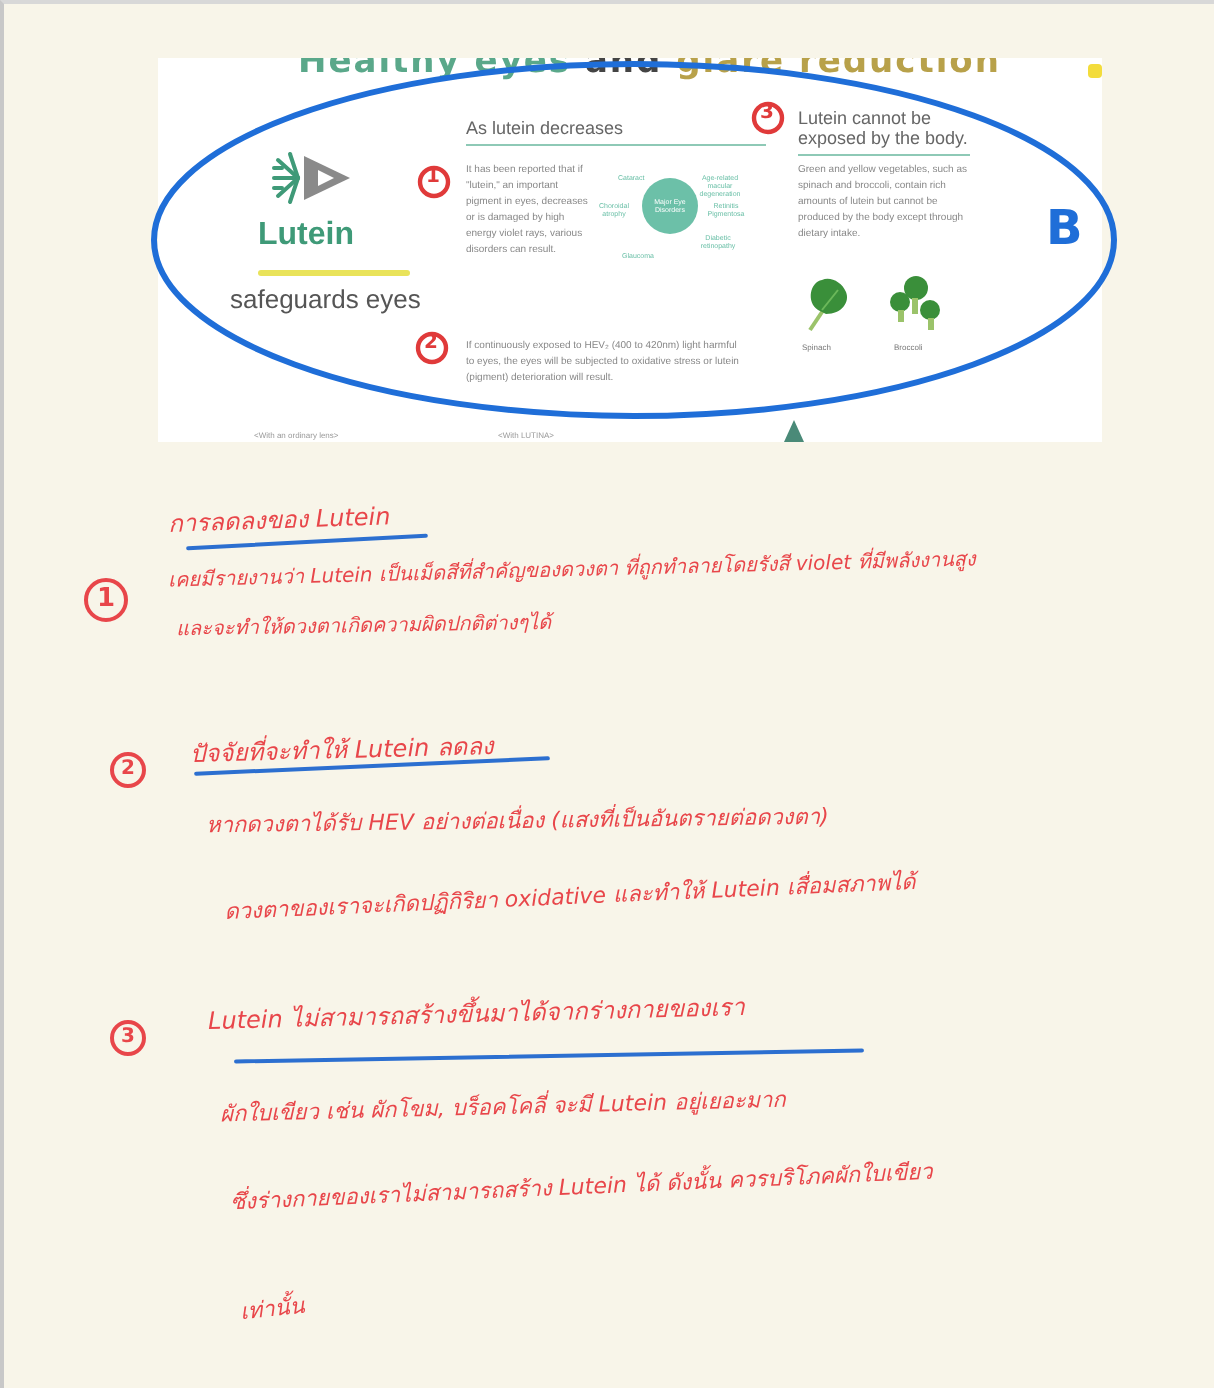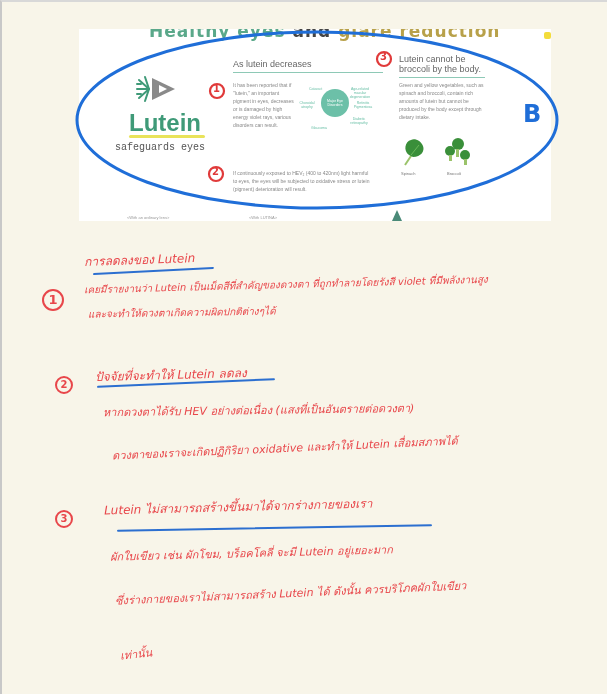--- a/index.html
+++ b/index.html
@@ -30,30 +30,30 @@
   .info-title .t2 { color: #444; }
   .info-title .t3 { color: #b8a14a; }
   .yellow-blob {
     position: absolute; right: 0; top: 3px; width: 7px; height: 7px;
     background: #f3dc3b; border-radius: 2px;
   }
   .logo-icon { position: absolute; left: 56px; top: 45px; width: 50px; height: 30px; }
   .lutein-word {
     position: absolute; left: 50px; top: 80px;
     font-family: "Liberation Sans", sans-serif;
-    font-weight: bold; font-size: 24px; color: #3f9a78;
+    font-weight: bold; font-size: 16px; color: #3f9a78;
   }
   .lutein-underline {
     position: absolute; left: 50px; top: 106px; width: 76px; height: 3px;
     background: #e9e35a; border-radius: 2px;
   }
   .lutein-sub {
     position: absolute; left: 36px; top: 113px;
-    font-family: Liberation Mono, monospace;
-    font-size: 10px; color: #555;
+    font-family: Liberation Sans, sans-serif;
+    font-size: 13px; color: #555;
   }
   .sec-head {
     position: absolute; font-size: 9px; color: #666;
     font-family: "Liberation Sans", sans-serif;
     border-bottom: 1.5px solid #8ec9b6; padding-bottom: 3px;
   }
   .sec-body {
     position: absolute; font-size: 5px; line-height: 8px; color: #888;
     font-family: "Liberation Sans", sans-serif;
   }
@@ -136,21 +136,21 @@
     <div class="hub" style="left:242px;top:60px;">Major Eye Disorders</div>
     <div class="dis-label" style="left:230px;top:58px;">Cataract</div>
     <div class="dis-label" style="left:266px;top:58px;width:30px;white-space:normal;">Age-related macular degeneration</div>
     <div class="dis-label" style="left:272px;top:72px;width:24px;white-space:normal;">Retinitis Pigmentosa</div>
     <div class="dis-label" style="left:268px;top:88px;width:24px;white-space:normal;">Diabetic retinopathy</div>
     <div class="dis-label" style="left:232px;top:97px;">Glaucoma</div>
     <div class="dis-label" style="left:218px;top:72px;width:20px;white-space:normal;">Choroidal atrophy</div>
 
     <div class="sec-body" style="left:154px;top:140px;width:140px;white-space:normal;">If continuously exposed to HEV₂ (400 to 420nm) light harmful to eyes, the eyes will be subjected to oxidative stress or lutein (pigment) deterioration will result.</div>
 
-    <div class="sec-head" style="left:320px;top:25px;width:86px;white-space:normal;line-height:10px;">Lutein cannot be broccoli by the body.</div>
+    <div class="sec-head" style="left:320px;top:25px;width:86px;white-space:normal;line-height:10px;">Lutein cannot be exposed by the body.</div>
     <div class="sec-body" style="left:320px;top:52px;width:86px;white-space:normal;">Green and yellow vegetables, such as spinach and broccoli, contain rich amounts of lutein but cannot be produced by the body except through dietary intake.</div>
 
     <svg class="veg-icon" style="left:322px;top:108px;" width="26" height="30" viewBox="0 0 26 30">
       <path d="M4 28 L12 16" stroke="#9bc36a" stroke-width="2"></path>
       <path d="M8 18 C2 14 4 4 10 3 C14 1 20 4 22 9 C24 14 20 20 12 20 Z" fill="#3a8f3a"></path>
       <path d="M10 18 L18 8" stroke="#6bb85a" stroke-width="1"></path>
     </svg>
     <div class="veg-label" style="left:322px;top:142px;">Spinach</div>
 
     <svg class="veg-icon" style="left:364px;top:108px;" width="30" height="30" viewBox="0 0 30 30">

